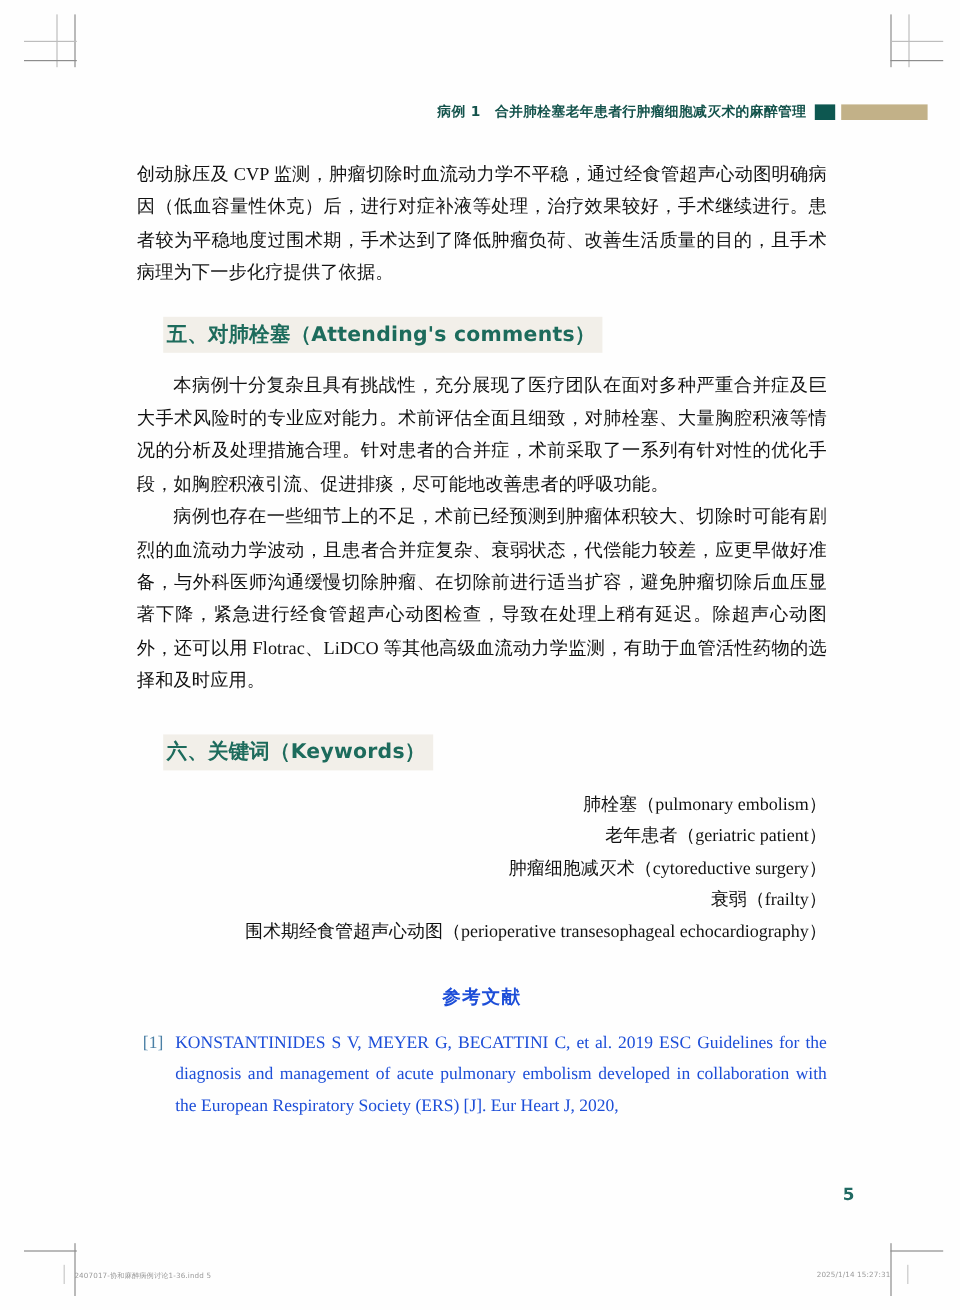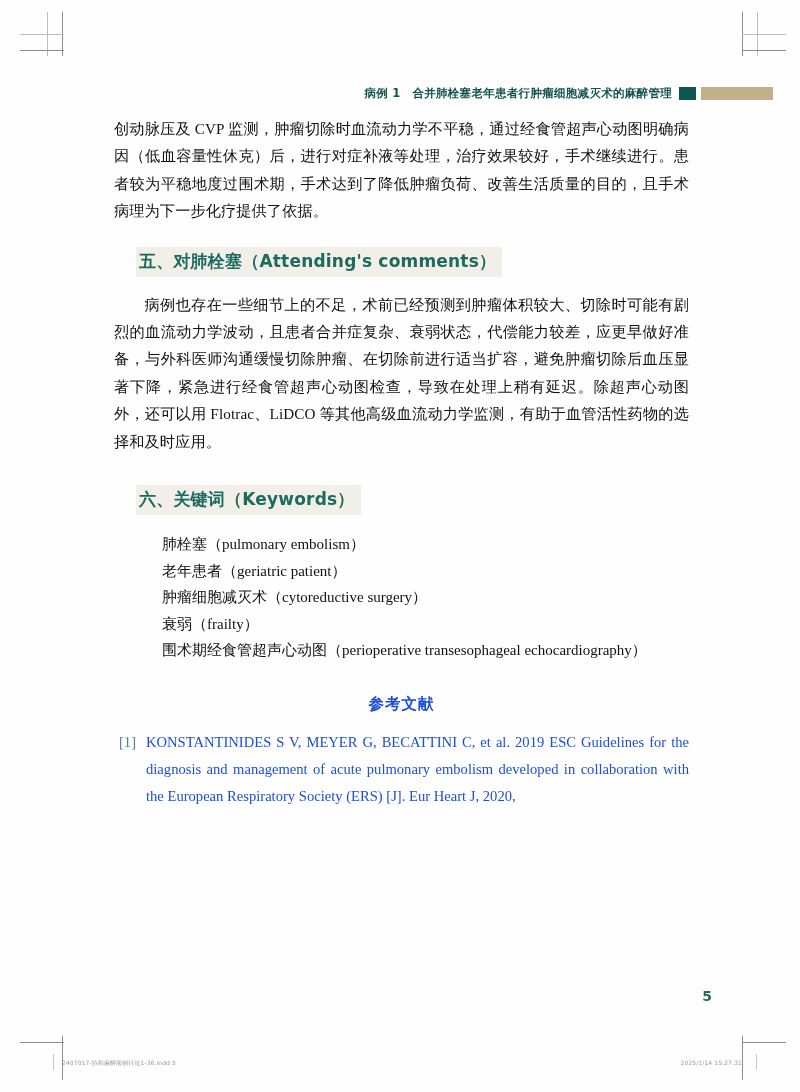--- a/index.html
+++ b/index.html
@@ -75,21 +75,21 @@
     width: 72px; height: 13px;
     background: #c2b188;
     margin-left: 5px;
     flex: 0 0 auto;
   }
 
   
   .content {
     position: absolute;
     left: 114px;
-    top: 115px;
+    top: 132px;
     width: 575px;
   }
 
   p.body {
     font-size: 15.2px;
     line-height: 27.4px;
     text-align: justify;
     text-justify: inter-ideograph;
     letter-spacing: 0.1px;
     color: #111;
@@ -105,21 +105,21 @@
     background: #f2efe9;
     display: inline-block;
     padding: 3px 6px 4px 3px;
     letter-spacing: 0.2px;
     white-space: nowrap;
   }
   .heading-wrap-1 { margin-top: 22px; margin-bottom: 14px; margin-left: 22px; }
   .heading-wrap-2 { margin-top: 30px; margin-bottom: 16px; margin-left: 22px; }
 
   
-  .keywords { margin-left: 48px; margin-top: 4px; }
+  .keywords { margin-left: 48px; margin-top: 4px; text-align: right; }
   .keyword-line {
     font-size: 15px;
     line-height: 26.6px;
     color: #111;
     white-space: nowrap;
   }
 
   
   .ref-title {
     font-family: "DejaVu Sans", "Liberation Sans", sans-serif;
@@ -226,20 +226,21 @@
   </div>
 
   <div class="content">
 
     <p class="body">创动脉压及 CVP 监测，肿瘤切除时血流动力学不平稳，通过经食管超声心动图明确病因（低血容量性休克）后，进行对症补液等处理，治疗效果较好，手术继续进行。患者较为平稳地度过围术期，手术达到了降低肿瘤负荷、改善生活质量的目的，且手术病理为下一步化疗提供了依据。</p>
 
     <div class="heading-wrap-1">
       <span class="section-heading">五、对肺栓塞（Attending's comments）</span>
     </div>
 
+    <p class="body indent">本病例十分复杂且具有挑战性，充分展现了医疗团队在面对多种严重合并症及巨大手术风险时的专业应对能力。术前评估全面且细致，对肺栓塞、大量胸腔积液等情况的分析及处理措施合理。针对患者的合并症，术前采取了一系列有针对性的优化手段，如胸腔积液引流、促进排痰，尽可能地改善患者的呼吸功能。</p>
     <p class="body indent">病例也存在一些细节上的不足，术前已经预测到肿瘤体积较大、切除时可能有剧烈的血流动力学波动，且患者合并症复杂、衰弱状态，代偿能力较差，应更早做好准备，与外科医师沟通缓慢切除肿瘤、在切除前进行适当扩容，避免肿瘤切除后血压显著下降，紧急进行经食管超声心动图检查，导致在处理上稍有延迟。除超声心动图外，还可以用 Flotrac、LiDCO 等其他高级血流动力学监测，有助于血管活性药物的选择和及时应用。</p>
 
     <div class="heading-wrap-2">
       <span class="section-heading">六、关键词（Keywords）</span>
     </div>
 
     <div class="keywords">
       <div class="keyword-line">肺栓塞（pulmonary embolism）</div>
       <div class="keyword-line">老年患者（geriatric patient）</div>
       <div class="keyword-line">肿瘤细胞减灭术（cytoreductive surgery）</div>

